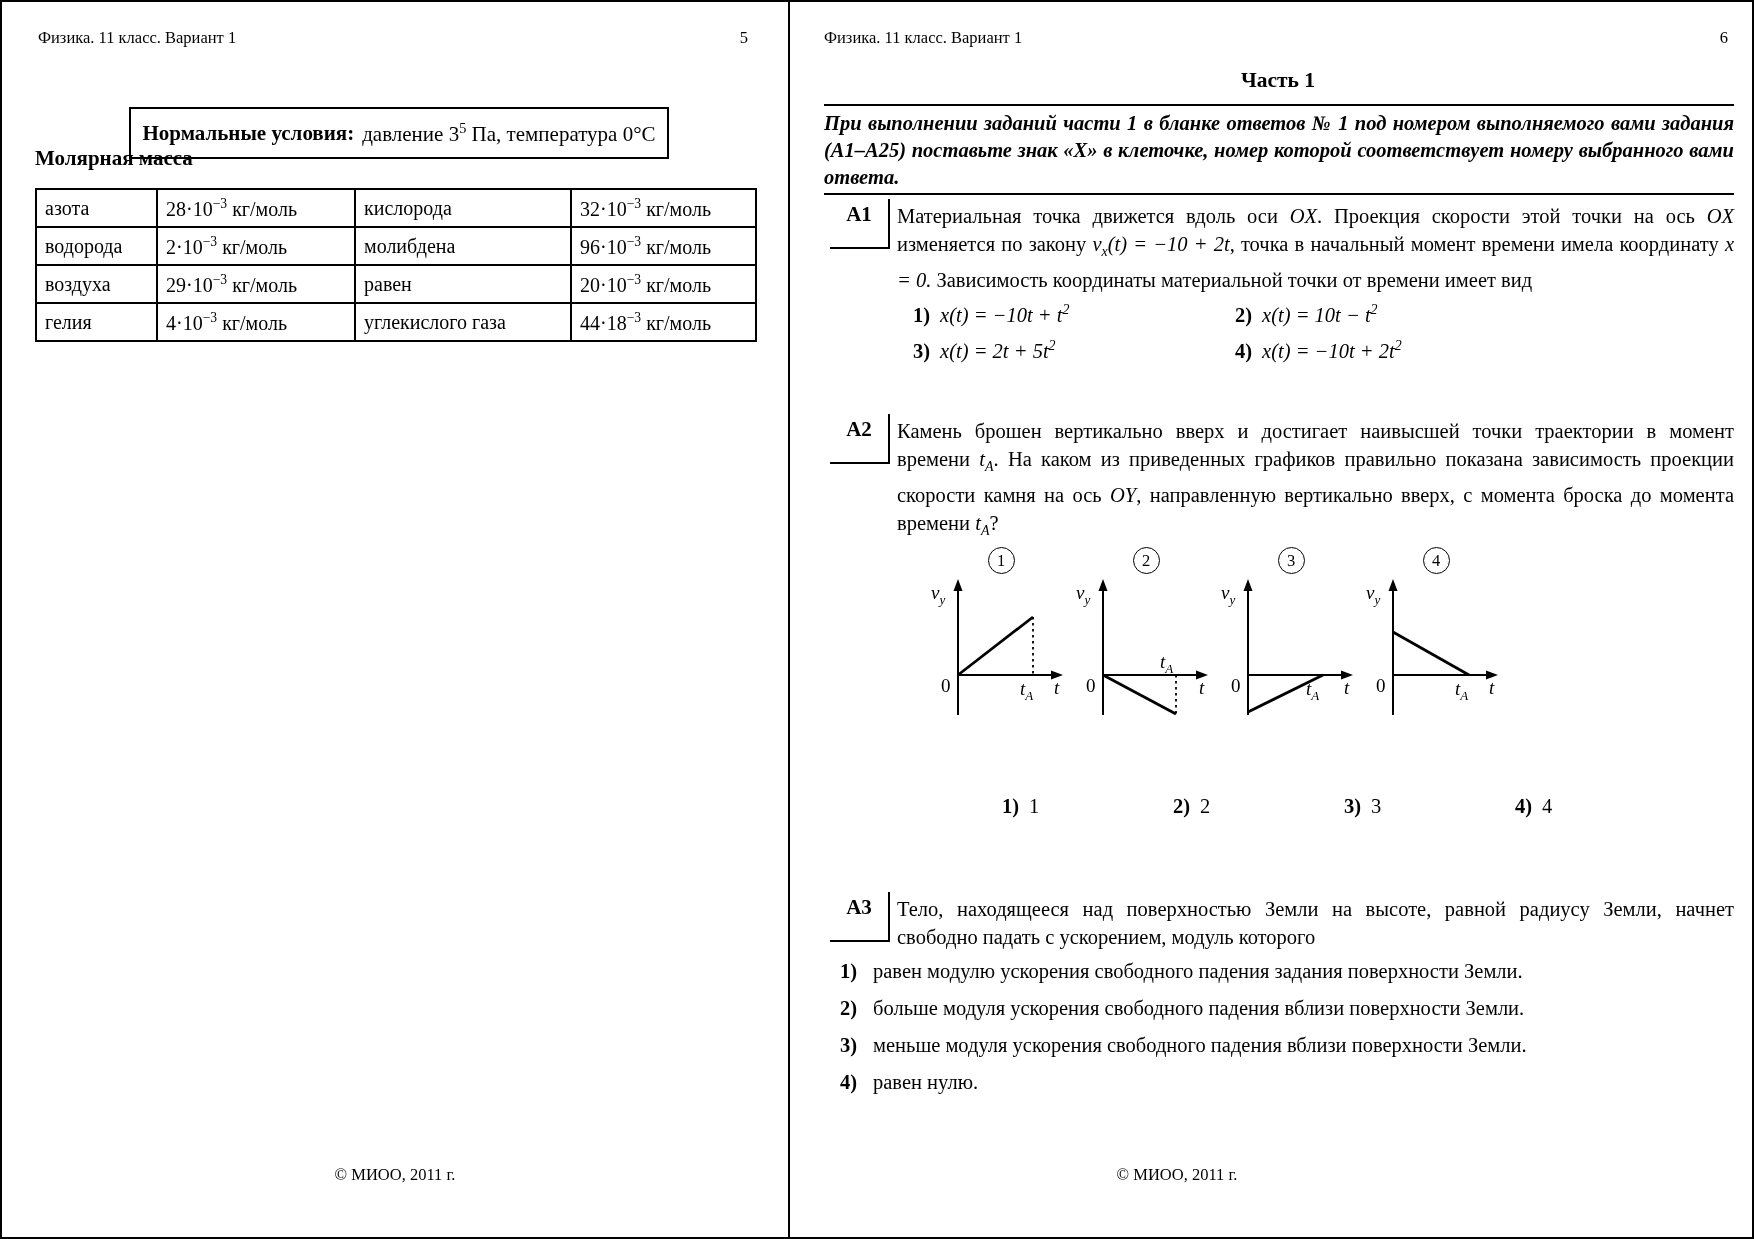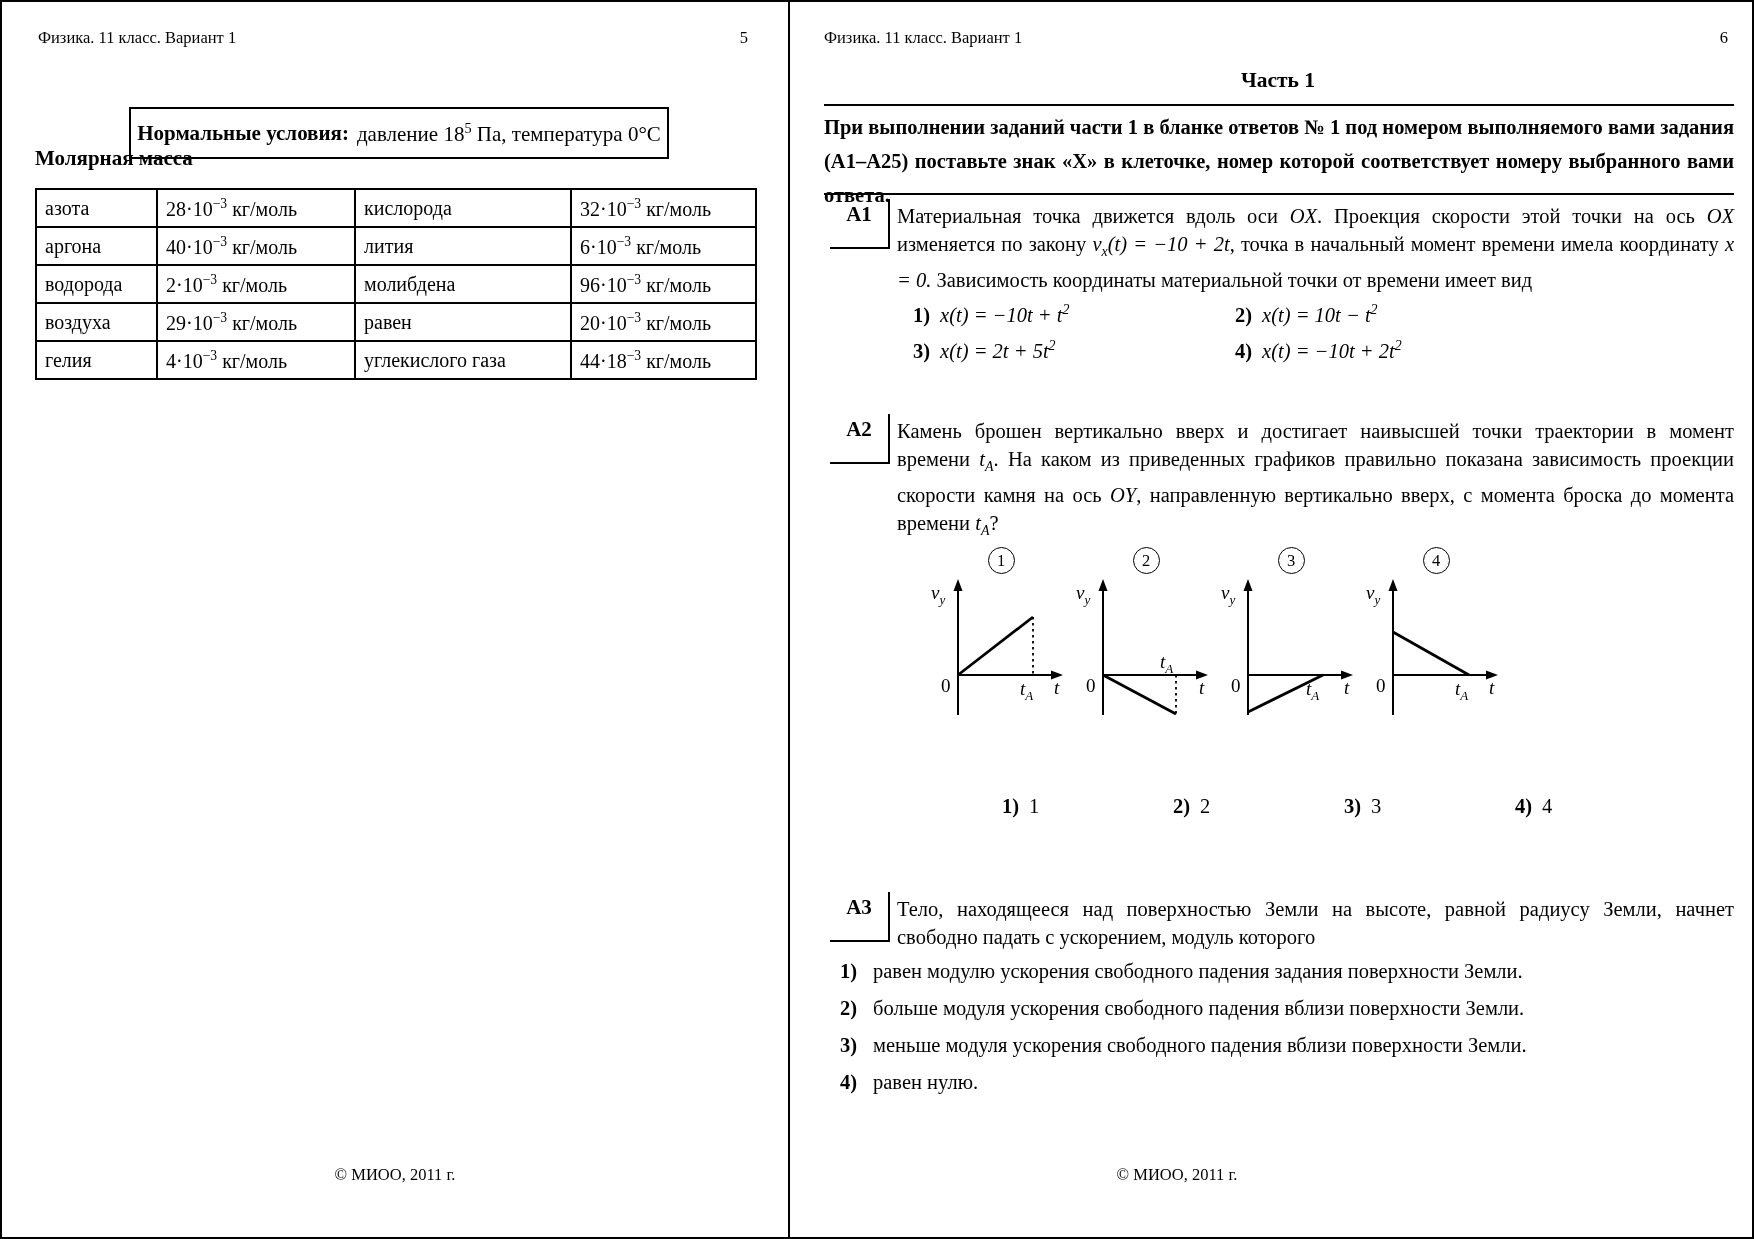--- a/index.html
+++ b/index.html
@@ -40,22 +40,22 @@
   .footer-left  { width:786px; }
   .footer-right { width:774px; }
 
   
   .part-title { position:absolute; left:34px; top:66px; width:908px;
     text-align:center; font-size:21.5px; font-weight:bold; }
   .rule { position:absolute; left:34px; width:910px; height:0;
     border-top:2px solid #000; }
   .instruction {
     position:absolute; left:34px; top:108px; width:910px;
-    font-size:20.5px; font-weight:bold; 
-    text-align:justify; line-height:34px;
+    font-size:20.5px; font-weight:bold; font-style:italic;
+    text-align:justify; line-height:27px;
   }
   .instruction::after { content:""; display:inline-block; width:0; }
 
   .task { position:absolute; left:34px; width:910px; }
   .tlabel {
     position:absolute; left:6px; top:0; width:58px; text-align:center;
     font-weight:bold; font-size:21px; padding-bottom:20px;
     border-bottom:2.5px solid #000;
   }
   .tlabel::after {
@@ -103,38 +103,32 @@
 <body>
 
 <div class="sheet">
 
   <div class="page page-left">
     <div class="pg-header" style="left:36px;">Физика. 11 класс. Вариант 1</div>
     <div class="pg-num" style="right:40px;">5</div>
 
     <div class="cond-box">
       <b>Нормальные условия:</b>
-      <span><span>давление 18</span><sup class="e">5</sup><span> Па,  температура 0°С</span></span>
+      <span><span>давление 3</span><sup class="e">5</sup><span> Па,  температура 0°С</span></span>
     </div>
 
     <div class="molar-title">Молярная масса</div>
 
     <table class="molar">
       <tbody>
         <tr>
           <td class="c-name1">азота</td>
           <td class="c-val1"><span>28·10</span><sup class="e">−3</sup><span> кг/моль</span></td>
           <td class="c-name2">кислорода</td>
           <td class="c-val2"><span>32·10</span><sup class="e">−3</sup><span> кг/моль</span></td>
-        </tr>
-        <tr>
-          <td class="c-name1">аргона</td>
-          <td class="c-val1"><span>40·10</span><sup class="e">−3</sup><span> кг/моль</span></td>
-          <td class="c-name2">лития</td>
-          <td class="c-val2"><span>6·10</span><sup class="e">−3</sup><span> кг/моль</span></td>
         </tr>
         <tr>
           <td class="c-name1">водорода</td>
           <td class="c-val1"><span>2·10</span><sup class="e">−3</sup><span> кг/моль</span></td>
           <td class="c-name2">молибдена</td>
           <td class="c-val2"><span>96·10</span><sup class="e">−3</sup><span> кг/моль</span></td>
         </tr>
         <tr>
           <td class="c-name1">воздуха</td>
           <td class="c-val1"><span>29·10</span><sup class="e">−3</sup><span> кг/моль</span></td>

